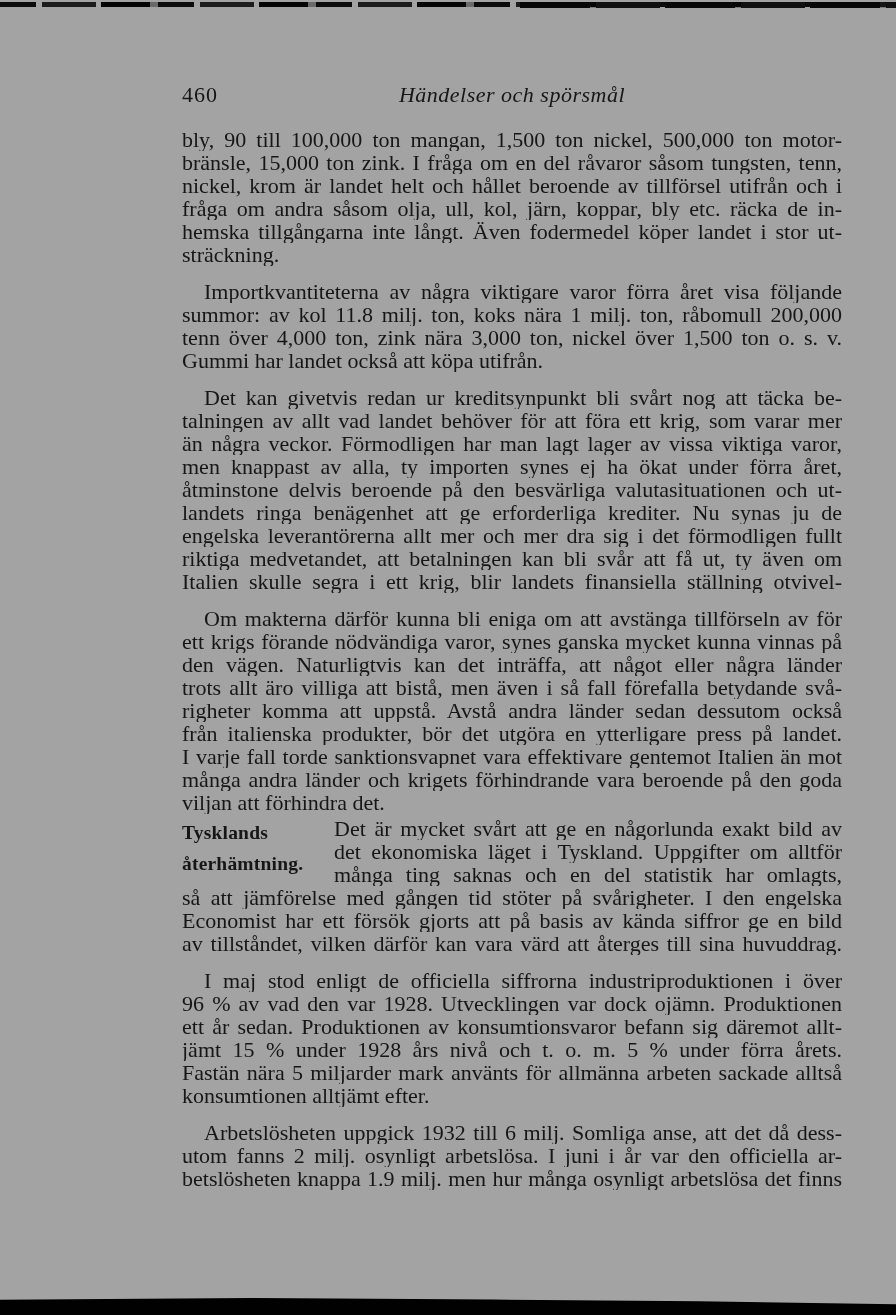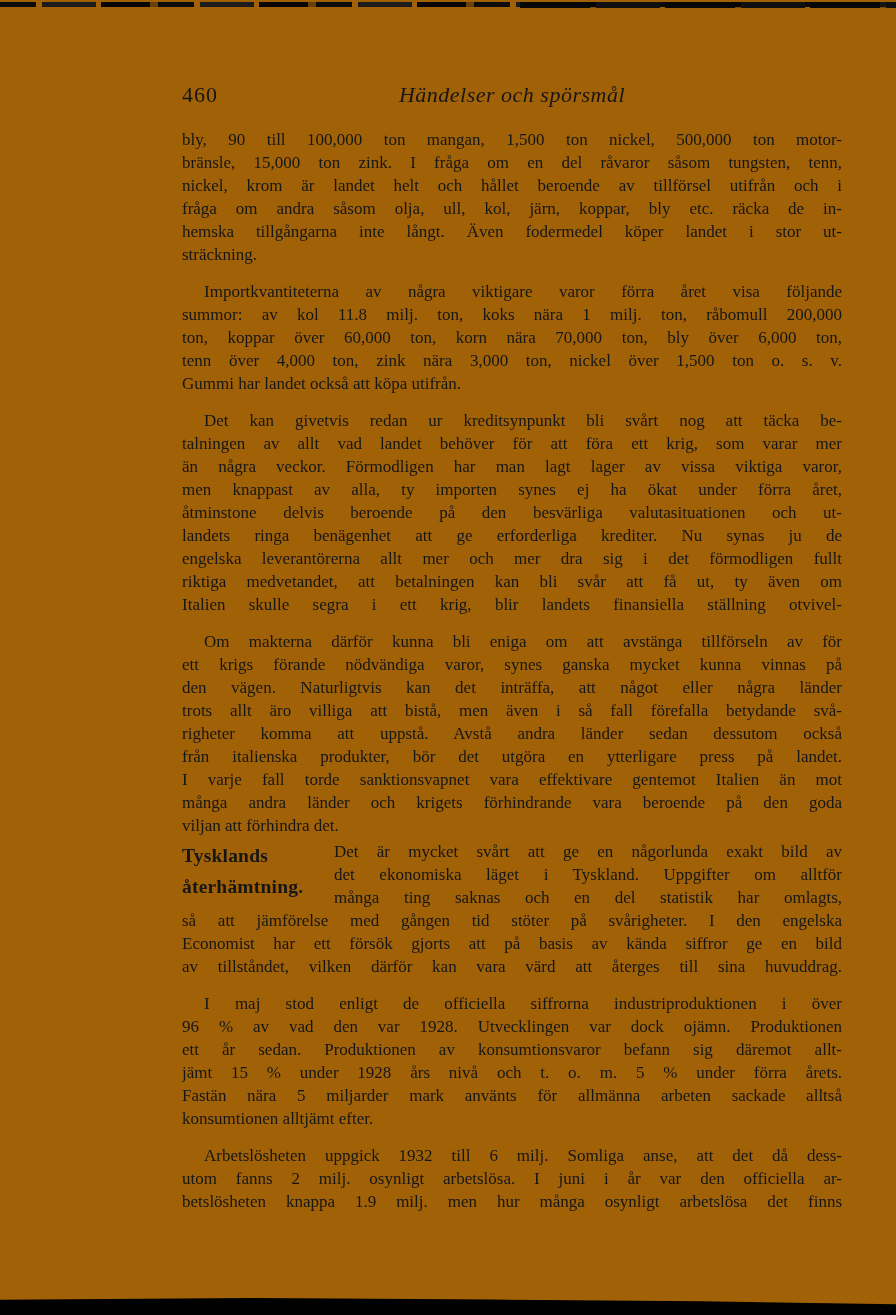--- a/index.html
+++ b/index.html
@@ -4,21 +4,21 @@
 <style>
   html, body {
     margin: 0;
     padding: 0;
     background: #ffffff;
   }
   .page {
     position: relative;
     width: 896px;
     height: 1315px;
-    background: #a16207;
+    background: #a3a3a3;
     overflow: hidden;
     font-family: "Liberation Serif", serif;
     color: #161616;
   }
   
   .artifact-top {
     position: absolute;
     top: 2px; left: 0;
     width: 100%; height: 5px;
     background: repeating-linear-gradient(90deg,
@@ -72,21 +72,21 @@
   }
   .paragraph {
     margin: 0;
   }
   .paragraph.has-heading {
     margin-top: 3px;
   }
   .line {
     height: 23px;
     line-height: 23px;
-    font-size: 17px;
+    font-size: 22px;
     text-align: justify;
     text-align-last: justify;
     text-justify: inter-word;
     overflow: hidden;
     white-space: nowrap;
   }
   .line.first-indent {
     text-indent: 22px;
     margin-top: 14px;
   }
@@ -123,21 +123,20 @@
         <div class="line">bly, 90 till 100,000 ton mangan, 1,500 ton nickel, 500,000 ton motor-</div>
         <div class="line">bränsle, 15,000 ton zink.  I fråga om en del råvaror såsom tungsten, tenn,</div>
         <div class="line">nickel, krom är landet helt och hållet beroende av tillförsel utifrån och i</div>
         <div class="line">fråga om andra såsom olja, ull, kol, järn, koppar, bly etc. räcka de in-</div>
         <div class="line">hemska tillgångarna inte långt.  Även fodermedel köper landet i stor ut-</div>
         <div class="line short-last">sträckning.</div>
       </div>
       <div class="paragraph">
         <div class="line first-indent">Importkvantiteterna av några viktigare varor förra året visa följande</div>
         <div class="line">summor: av kol 11.8 milj. ton, koks nära 1 milj. ton, råbomull 200,000</div>
-        <div class="line">ton, koppar över 60,000 ton, korn nära 70,000 ton, bly över 6,000 ton,</div>
         <div class="line">tenn över 4,000 ton, zink nära 3,000 ton, nickel över 1,500 ton o. s. v.</div>
         <div class="line short-last">Gummi har landet också att köpa utifrån.</div>
       </div>
       <div class="paragraph">
         <div class="line first-indent">Det kan givetvis redan ur kreditsynpunkt bli svårt nog att täcka be-</div>
         <div class="line">talningen av allt vad landet behöver för att föra ett krig, som varar mer</div>
         <div class="line">än några veckor.  Förmodligen har man lagt lager av vissa viktiga varor,</div>
         <div class="line">men knappast av alla, ty importen synes ej ha ökat under förra året,</div>
         <div class="line">åtminstone delvis beroende på den besvärliga valutasituationen och ut-</div>
         <div class="line">landets ringa benägenhet att ge erforderliga krediter.  Nu synas ju de</div>

